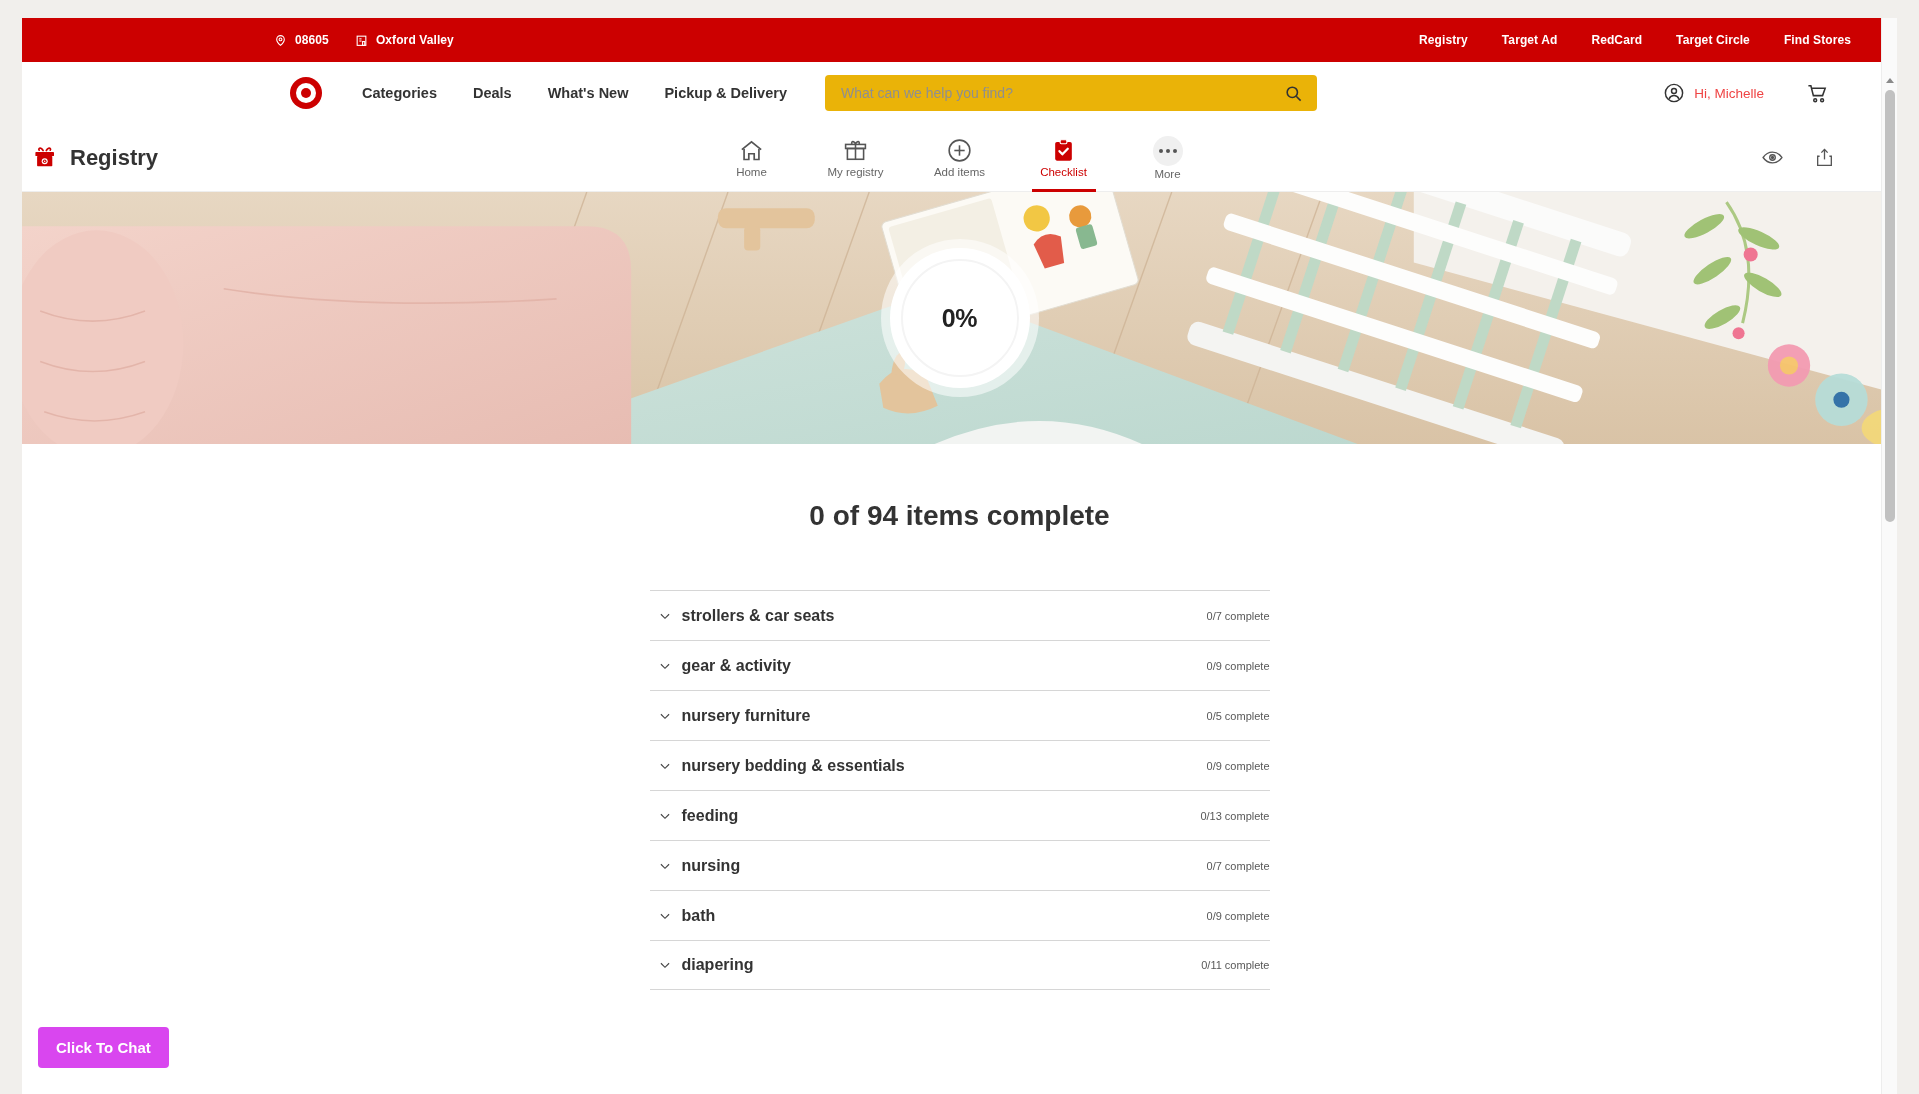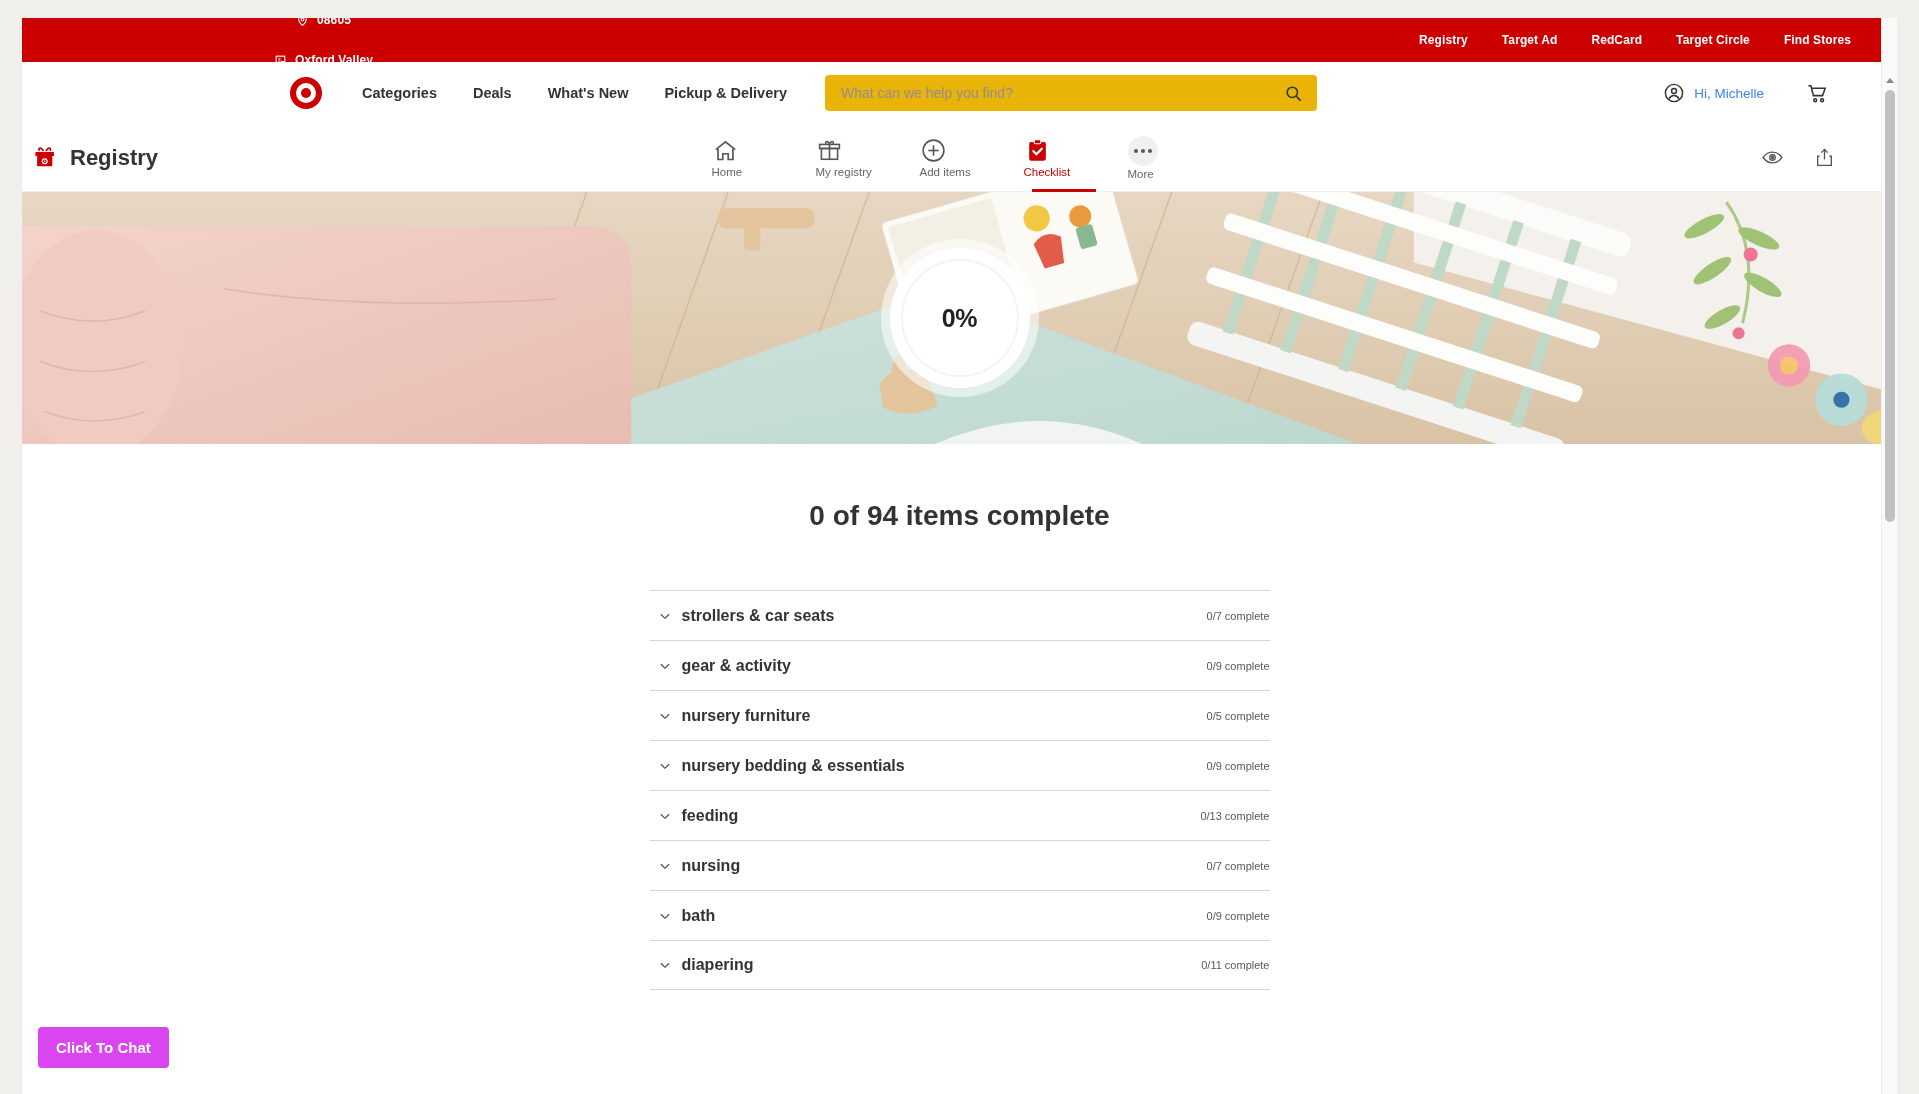--- a/index.html
+++ b/index.html
@@ -25,21 +25,20 @@
     background: #cc0000;
     display: flex;
     align-items: center;
     padding: 0 46px 0 0;
   }
   .util-left {
     display: flex;
     align-items: center;
     gap: 26px;
     margin-left: 252px;
-    flex-direction: column;
   }
   .util-chip {
     display: flex;
     align-items: center;
     gap: 8px;
     color: #ffffff;
     font-size: 12px;
     font-weight: bold;
     letter-spacing: .1px;
     cursor: pointer;
@@ -122,21 +121,21 @@
     margin-left: auto;
     display: flex;
     align-items: center;
     gap: 42px;
     padding-right: 68px;
   }
   .account {
     display: flex; align-items: center; gap: 9px;
     cursor: pointer;
   }
-  .account-label { font-size: 13.5px; color: #3b82f6; white-space: nowrap; }
+  .account-label { font-size: 13.5px; color: #ef4444; white-space: nowrap; }
 
   
   .registry-bar {
     position: relative;
     height: 68px;
     background: #ffffff;
     display: flex;
     align-items: center;
     border-bottom: 1px solid #eeeeee;
   }
@@ -155,21 +154,21 @@
     justify-content: center;
     gap: 24px;
     align-items: flex-end;
     height: 68px;
   }
   .reg-tab {
     width: 80px;
     height: 68px;
     display: flex;
     flex-direction: column;
-    align-items: flex-start;
+    align-items: center;
     justify-content: center;
     gap: 2px;
     cursor: pointer;
     position: relative;
   }
   .reg-tab .tab-label {
     font-size: 11.5px;
     color: #666666;
     white-space: nowrap;
   }

